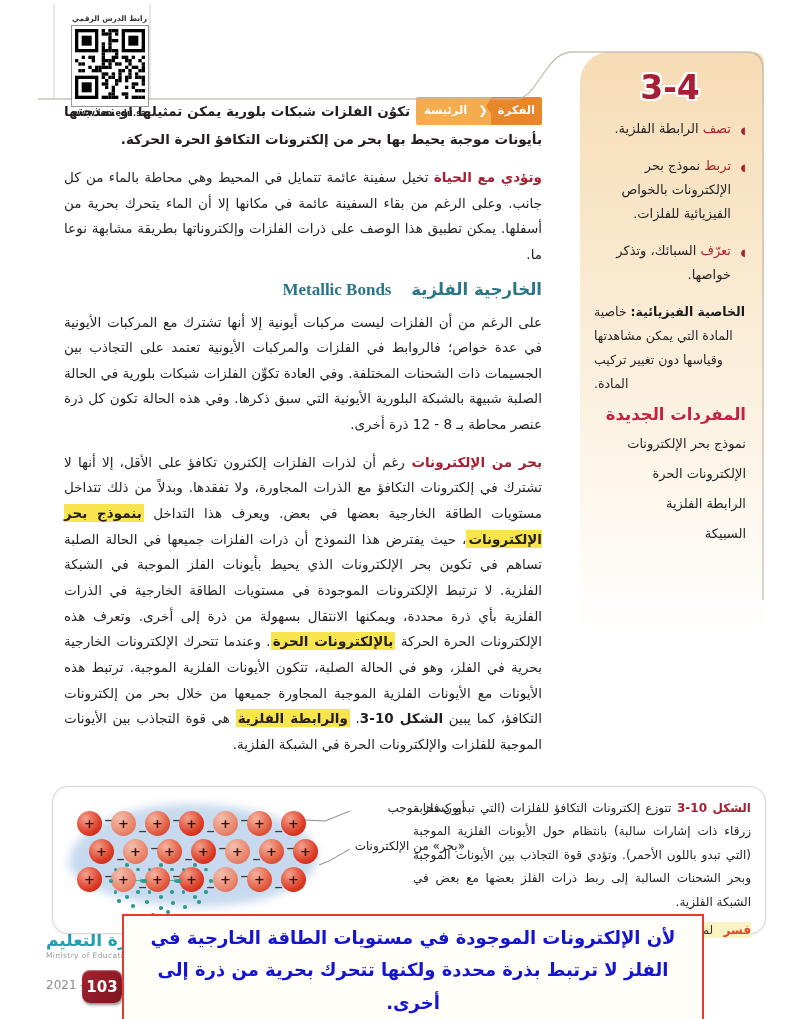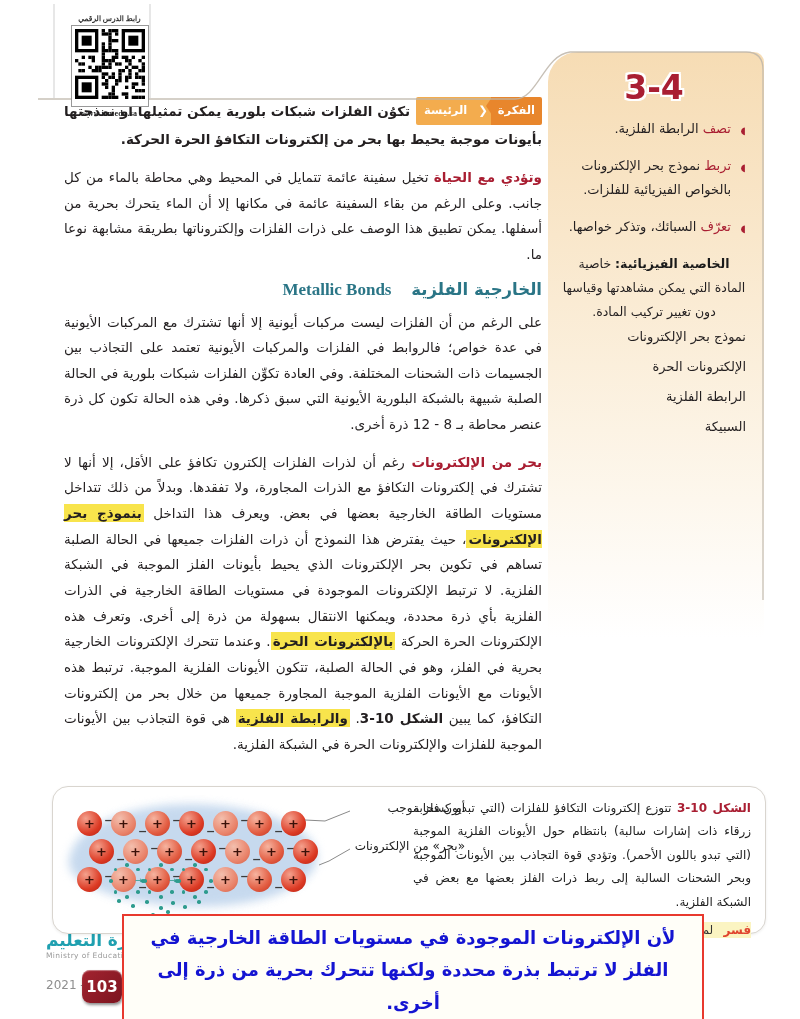--- a/index.html
+++ b/index.html
@@ -7,37 +7,37 @@
     --orange1:#E8862C; --orange2:#F3AC4E; --highlight:#F8E44C;
     --blue_answer:#1414D2; --box_border:#E8392E; --badge_red:#8E1B26;
     --ministry_teal:#1FA0B0; --sidebar_top:#F6DCB4; --text:#231F20;
   }
   html,body{margin:0;padding:0;background:#fff;}
   .page{position:relative;width:800px;height:1019px;background:#fff;overflow:hidden;
         font-family:"DejaVu Sans",sans-serif;color:var(--text);}
   
   .outline{position:absolute;left:0;top:0;pointer-events:none;z-index:3;}
   
-  .qr-flap{position:absolute;left:56px;top:14px;width:107px;text-align:center;z-index:4;font-family:Liberation Serif, serif;}
+  .qr-flap{position:absolute;left:56px;top:14px;width:107px;text-align:center;z-index:4;}
   .qr-label{font-size:7.5px;color:#333;font-weight:bold;direction:rtl;margin-bottom:2px;}
   .qr-url{font-size:8px;color:#222;font-weight:bold;margin-top:2px;letter-spacing:.2px;}
   .qr-box{display:inline-block;border:1px solid #999;padding:3px;background:#fff;}
   
-  .sidebar{position:absolute;right:36px;top:52px;width:216px;height:610px;z-index:1;
+  .sidebar{position:absolute;right:36px;top:52px;width:184px;height:610px;z-index:1;
            background:linear-gradient(180deg,var(--sidebar_top) 0%,#F9E7CB 30%,#FCF3E4 62%,#FFFFFF 96%);
            border-radius:30px 10px 0 0;direction:rtl;padding:10px 18px 0 14px;box-sizing:border-box;}
   .sec-num{direction:ltr;text-align:center;font-size:33px;font-weight:bold;color:var(--maroon);
            margin:6px 0 10px;
            text-shadow:-2px -2px 0 #fff,2px -2px 0 #fff,-2px 2px 0 #fff,2px 2px 0 #fff,
                        0 2px 0 #fff,2px 0 0 #fff,0 -2px 0 #fff,-2px 0 0 #fff;}
   .sb-head{color:var(--red_heading);font-size:16.5px;font-weight:bold;text-align:right;margin:10px 0 12px;}
   .obj-item{position:relative;padding-right:15px;margin-bottom:13px;font-size:13px;line-height:1.85;text-align:right;}
   .obj-marker{position:absolute;right:0;top:5px;color:var(--maroon);font-size:10px;}
   .obj-lead{font-weight:normal;color:var(--maroon);}
-  .def{font-size:12.5px;line-height:1.9;text-align:center;margin-bottom:6px;}
+  .def{font-size:12.5px;line-height:1.9;text-align:left;}
   .def-term{font-weight:bold;color:#1a1a1a;}
   .vocab-item{font-size:13px;margin-bottom:15px;text-align:right;}
   
   .main{position:absolute;left:64px;top:98px;width:478px;direction:rtl;z-index:2;}
   .title-ar{color:var(--maroon);font-size:25px;font-weight:bold;text-align:right;margin:6px 0 4px;letter-spacing:0;}
   .title-en{direction:ltr;text-align:left;color:var(--maroon);font-family:"Liberation Serif",serif;
             font-size:23px;font-weight:bold;margin:0 0 14px;}
   .p{font-size:13.5px;line-height:1.9;text-align:justify;margin:0 0 12px;}
   .idea{font-weight:bold;line-height:2.0;}
   .idea-badge{display:inline-flex;vertical-align:middle;margin-left:6px;border-radius:2px;overflow:hidden;
@@ -255,20 +255,21 @@
     </div>
     <div class="obj-item">
       <span class="obj-marker">◖</span>
       <span class="obj-lead">تعرّف</span><span> السبائك، وتذكر خواصها.</span>
     </div>
 
     <div class="def">
       <span class="def-term">الخاصية الفيزيائية:</span><span> خاصية المادة التي يمكن مشاهدتها وقياسها دون تغيير تركيب المادة.</span>
     </div>
 
+    <div class="sb-head">المفردات الجديدة</div>
     <div class="vocab-item">نموذج بحر الإلكترونات</div>
     <div class="vocab-item">الإلكترونات الحرة</div>
     <div class="vocab-item">الرابطة الفلزية</div>
     <div class="vocab-item">السبيكة</div>
   </aside>
 
   <main class="main">
 
     <p class="p idea">
       <span class="idea-badge">

